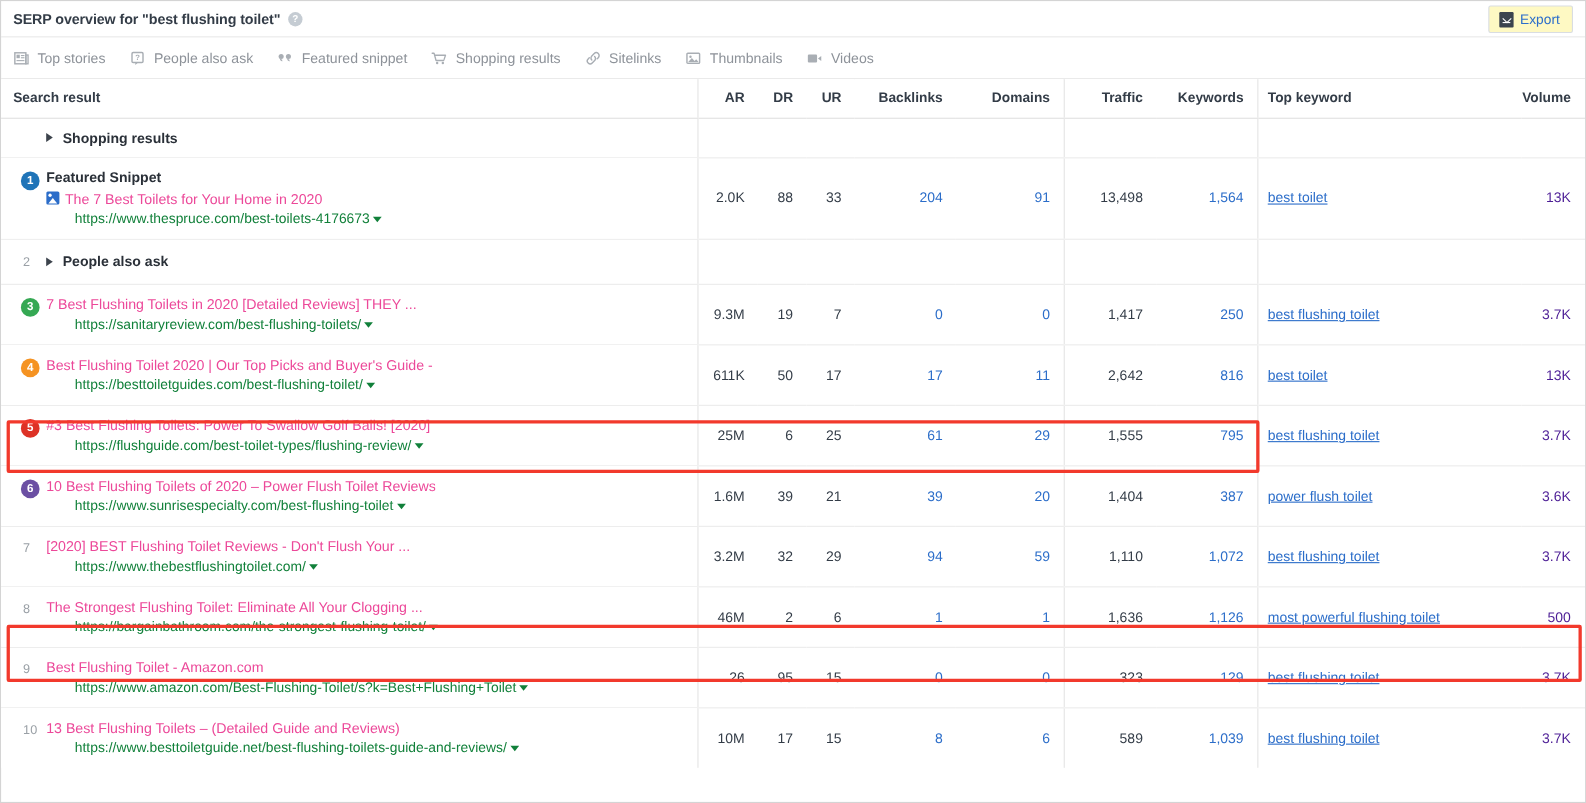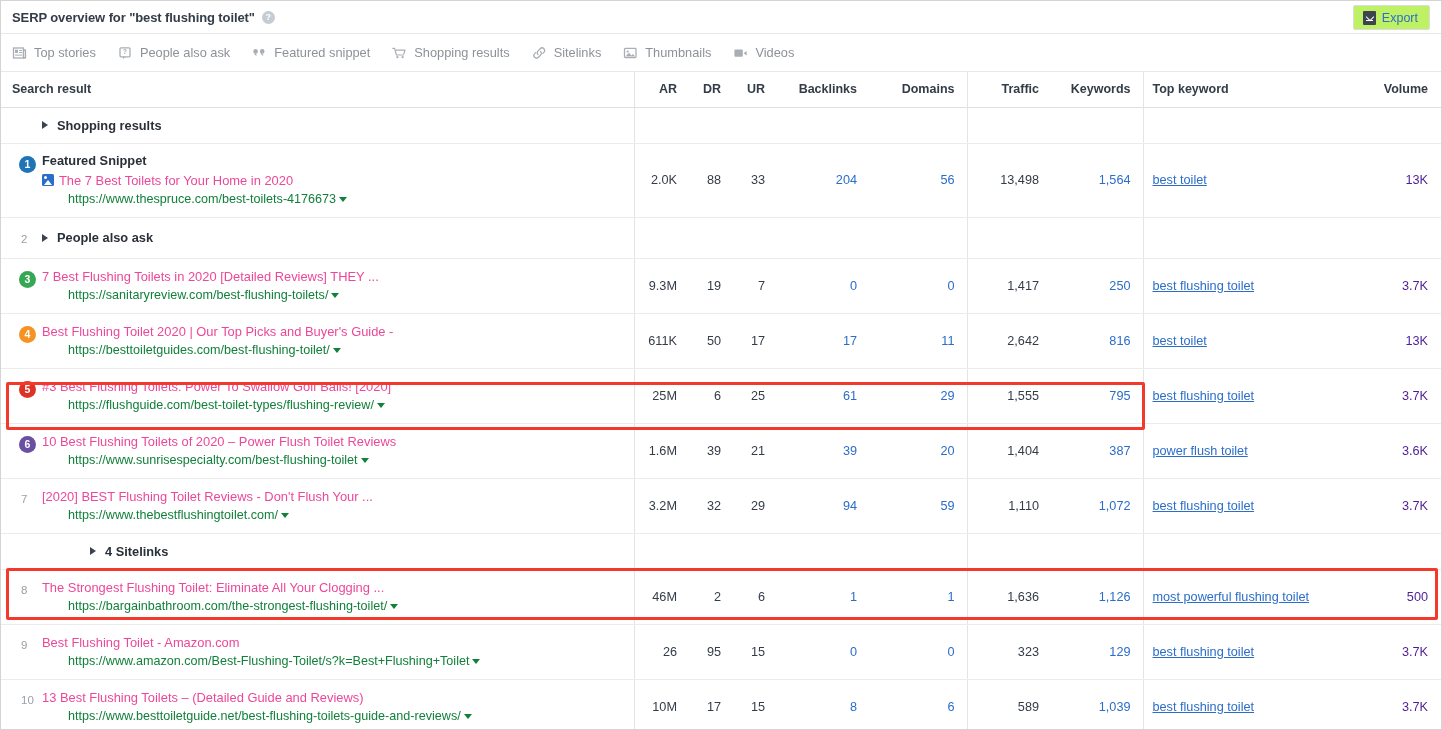--- a/index.html
+++ b/index.html
@@ -50,21 +50,21 @@
     position: absolute;
     right: 11px;
     top: 4px;
     height: 25px;
     display: flex;
     align-items: center;
     gap: 6px;
     padding: 0 11px 0 9px;
     border: 1px solid #d9dde2;
     border-radius: 2px;
-    background: #bef264;
+    background: #fef9c3;
     cursor: pointer;
     font-size: 12.5px;
     color: #2c6ecb;
   }
   .export-icon {
     width: 13px; height: 14px;
     background: #3b444f;
     border-radius: 1px;
     position: relative;
     flex: 0 0 auto;
@@ -453,21 +453,21 @@
                   <span class="t">The 7 Best Toilets for Your Home in 2020</span>
                 </div>
                 <div class="res-url"><span>https://www.thespruce.com/best-toilets-4176673</span><span class="caret"></span></div>
               </span>
             </div>
           </td>
           <td class="num vline-l">2.0K</td>
           <td class="num">88</td>
           <td class="num">33</td>
           <td class="num link">204</td>
-          <td class="num link">56</td>
+          <td class="num link">91</td>
           <td class="num vline-l">13,498</td>
           <td class="num link">1,564</td>
           <td class="topkw vline-l">best toilet</td>
           <td class="vol">13K</td>
         </tr>
         <tr class="grouprow">
           <td class="group-cell">
             <div class="group-inner">
               <span class="rank"><span class="rank-plain">2</span></span>
               <span class="group-label">
@@ -589,40 +589,20 @@
           <td class="num vline-l">3.2M</td>
           <td class="num">32</td>
           <td class="num">29</td>
           <td class="num link">94</td>
           <td class="num link">59</td>
           <td class="num vline-l">1,110</td>
           <td class="num link">1,072</td>
           <td class="topkw vline-l">best flushing toilet</td>
           <td class="vol">3.7K</td>
         </tr>
-        <tr class="grouprow">
-          <td class="group-cell">
-            <div class="group-inner">
-              <span class="rank"></span>
-              <span class="group-label sitelinks-indent">
-                <span class="tri"></span>
-                <span>4 Sitelinks</span>
-              </span>
-            </div>
-          </td>
-          <td class="num vline-l"></td>
-          <td class="num"></td>
-          <td class="num"></td>
-          <td class="num"></td>
-          <td class="num"></td>
-          <td class="num vline-l"></td>
-          <td class="num"></td>
-          <td class="topkw vline-l"></td>
-          <td class="vol"></td>
-        </tr>
         <tr class="datarow">
           <td class="res-cell">
             <div class="res-inner">
               <span class="rank"><span class="rank-plain">8</span></span>
               <span class="res-body">
                 <div class="res-title">
                   <span class="t">The Strongest Flushing Toilet: Eliminate All Your Clogging ...</span>
                 </div>
                 <div class="res-url"><span>https://bargainbathroom.com/the-strongest-flushing-toilet/</span><span class="caret"></span></div>
               </span>

